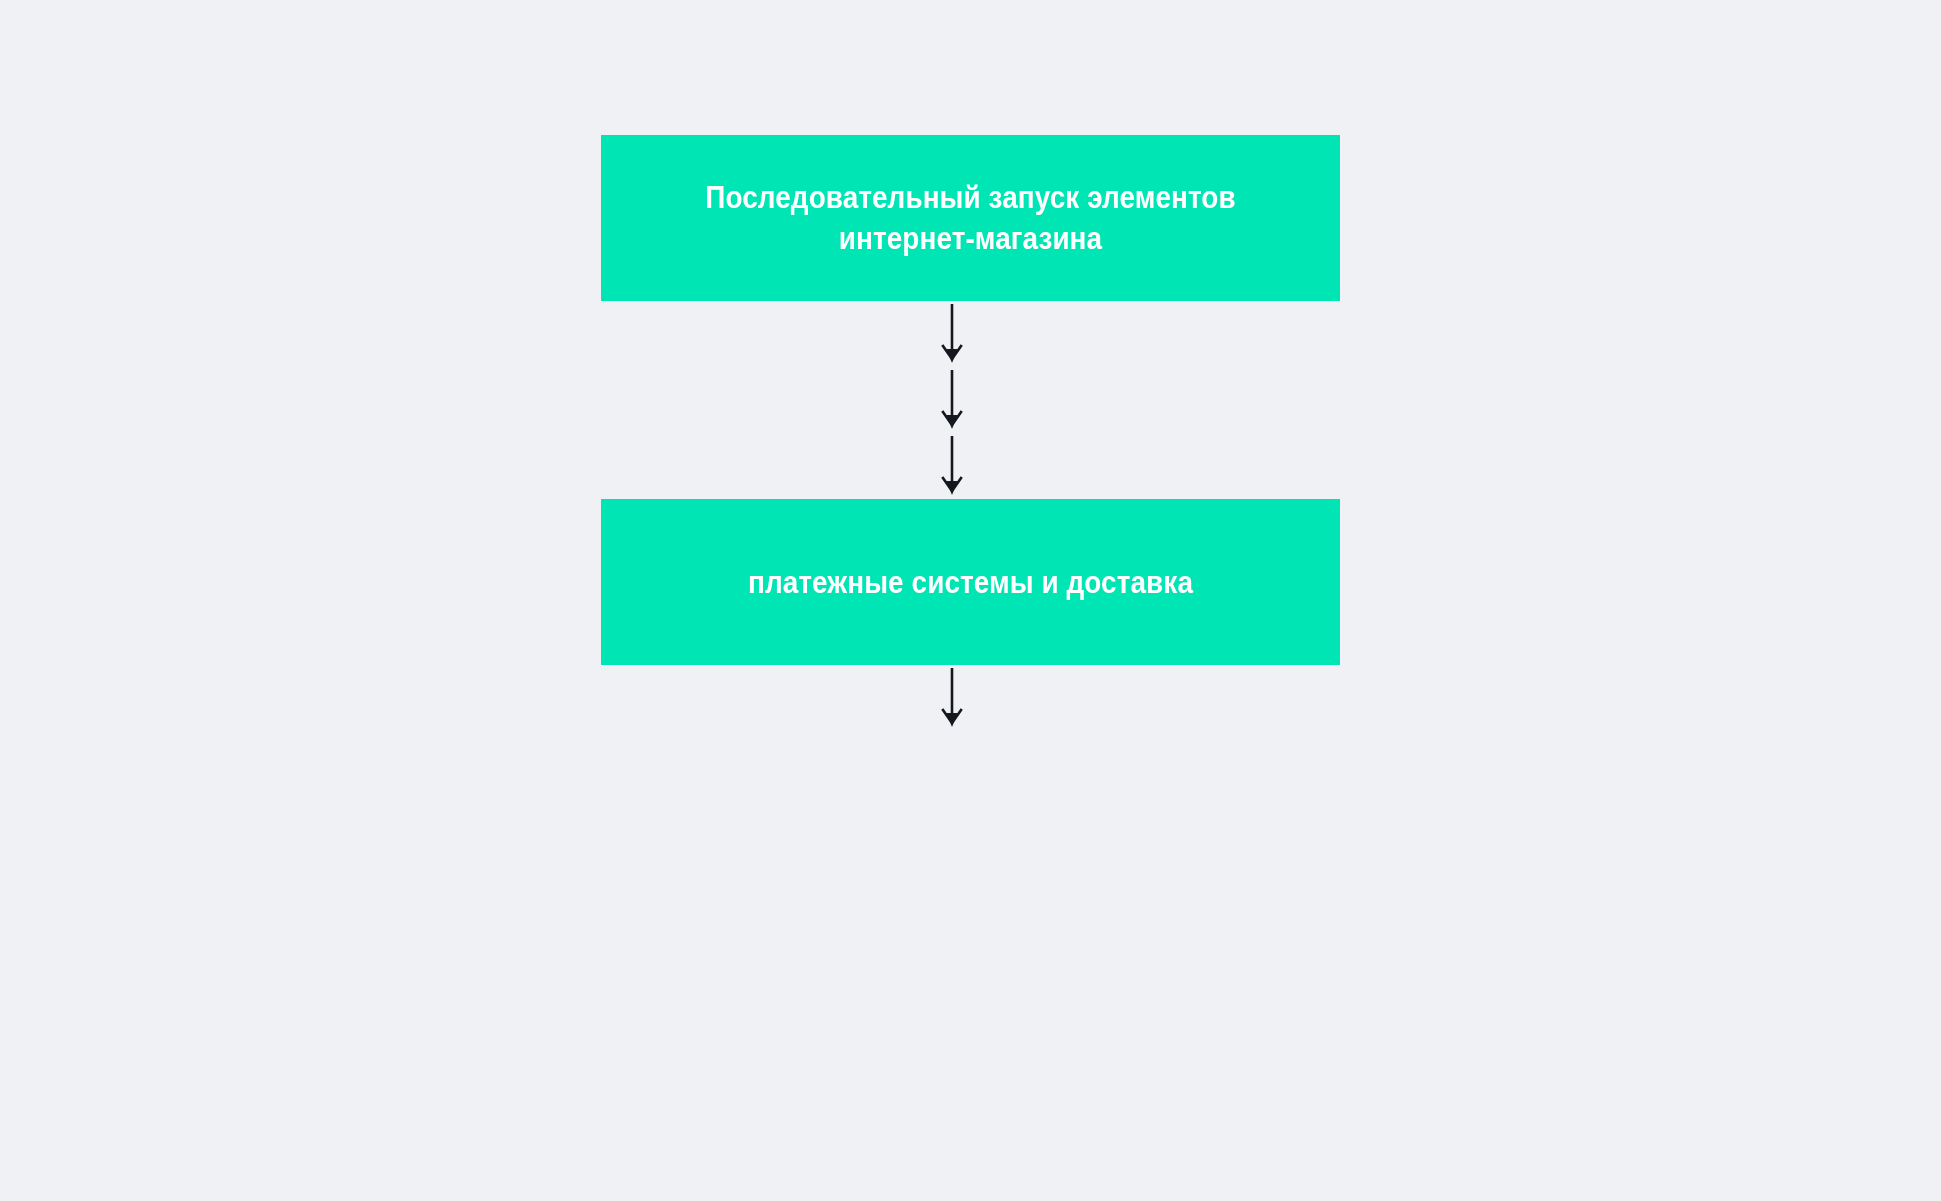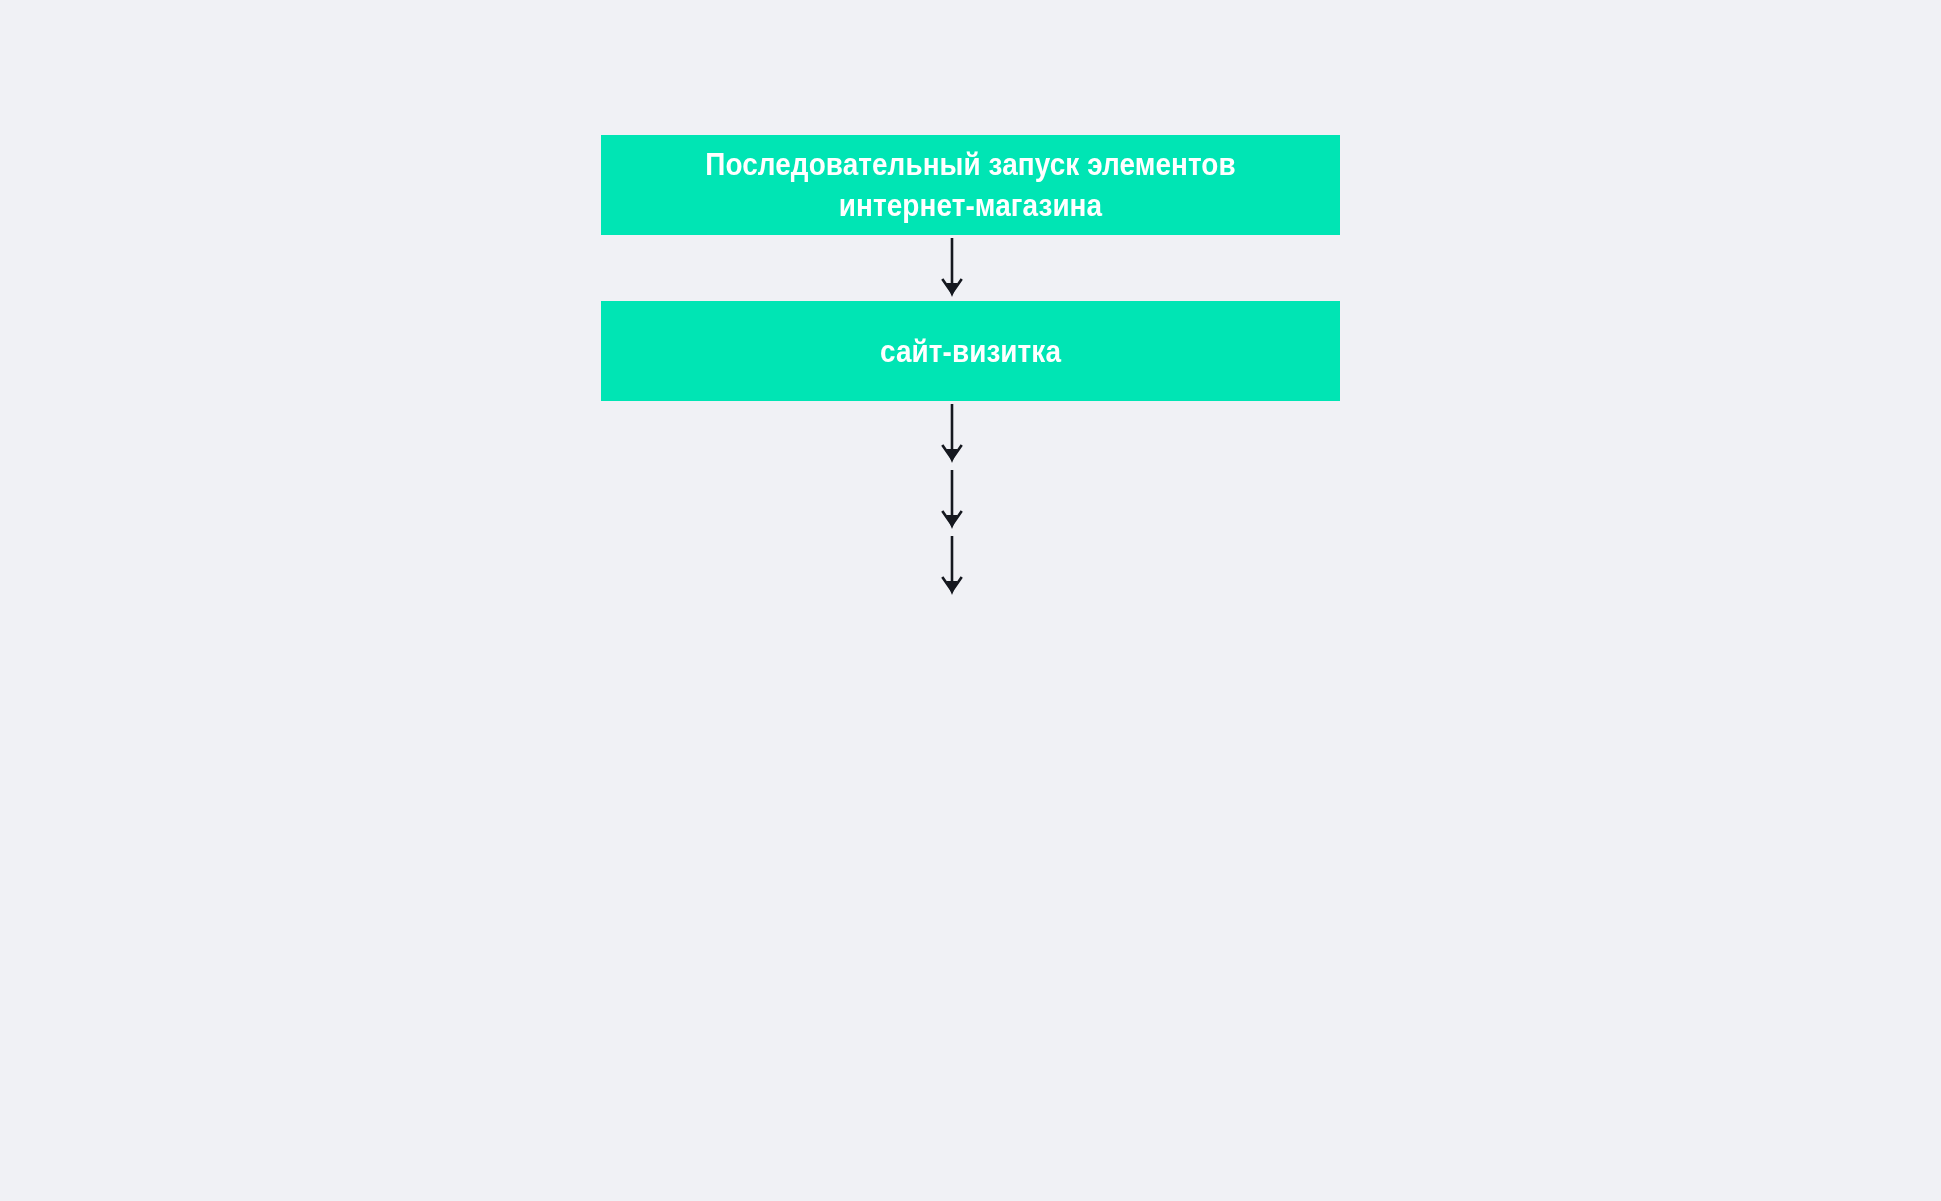--- a/index.html
+++ b/index.html
@@ -29,21 +29,21 @@
     width: 739px;
     display: flex;
     flex-direction: column;
     align-items: stretch;
   }
 
   .flow-node {
     position: relative;
     box-sizing: border-box;
     width: 739px;
-    height: 100px;
+    height: 166px;
     background: #00e5b4;
     display: flex;
     align-items: center;
     justify-content: center;
     padding: 0 26px;
     overflow: hidden;
   }
 
   .node-label {
     display: block;
@@ -91,41 +91,41 @@
     </div>
 
     <div class="flow-connector">
       <svg class="arrow-svg" viewBox="0 0 26 66" aria-hidden="true">
         <line x1="13" y1="3" x2="13" y2="53" stroke="#15181f" stroke-width="2.6"></line>
         <polyline points="4,45 13,58 22,45" fill="none" stroke="#15181f" stroke-width="2.6" stroke-linecap="square"></polyline>
         <polygon points="13,62 7.5,48 18.5,48" fill="#15181f"></polygon>
       </svg>
     </div>
 
-    <div class="flow-node">
-      <span class="node-label">сайт-визитка</span>
-    </div>
 
     <div class="flow-connector">
       <svg class="arrow-svg" viewBox="0 0 26 66" aria-hidden="true">
         <line x1="13" y1="3" x2="13" y2="53" stroke="#15181f" stroke-width="2.6"></line>
         <polyline points="4,45 13,58 22,45" fill="none" stroke="#15181f" stroke-width="2.6" stroke-linecap="square"></polyline>
         <polygon points="13,62 7.5,48 18.5,48" fill="#15181f"></polygon>
       </svg>
     </div>
 
 
     <div class="flow-connector">
       <svg class="arrow-svg" viewBox="0 0 26 66" aria-hidden="true">
         <line x1="13" y1="3" x2="13" y2="53" stroke="#15181f" stroke-width="2.6"></line>
         <polyline points="4,45 13,58 22,45" fill="none" stroke="#15181f" stroke-width="2.6" stroke-linecap="square"></polyline>
         <polygon points="13,62 7.5,48 18.5,48" fill="#15181f"></polygon>
       </svg>
     </div>
 
+    <div class="flow-node">
+      <span class="node-label">платежные системы и доставка</span>
+    </div>
 
     <div class="flow-connector">
       <svg class="arrow-svg" viewBox="0 0 26 66" aria-hidden="true">
         <line x1="13" y1="3" x2="13" y2="53" stroke="#15181f" stroke-width="2.6"></line>
         <polyline points="4,45 13,58 22,45" fill="none" stroke="#15181f" stroke-width="2.6" stroke-linecap="square"></polyline>
         <polygon points="13,62 7.5,48 18.5,48" fill="#15181f"></polygon>
       </svg>
     </div>
 
 

